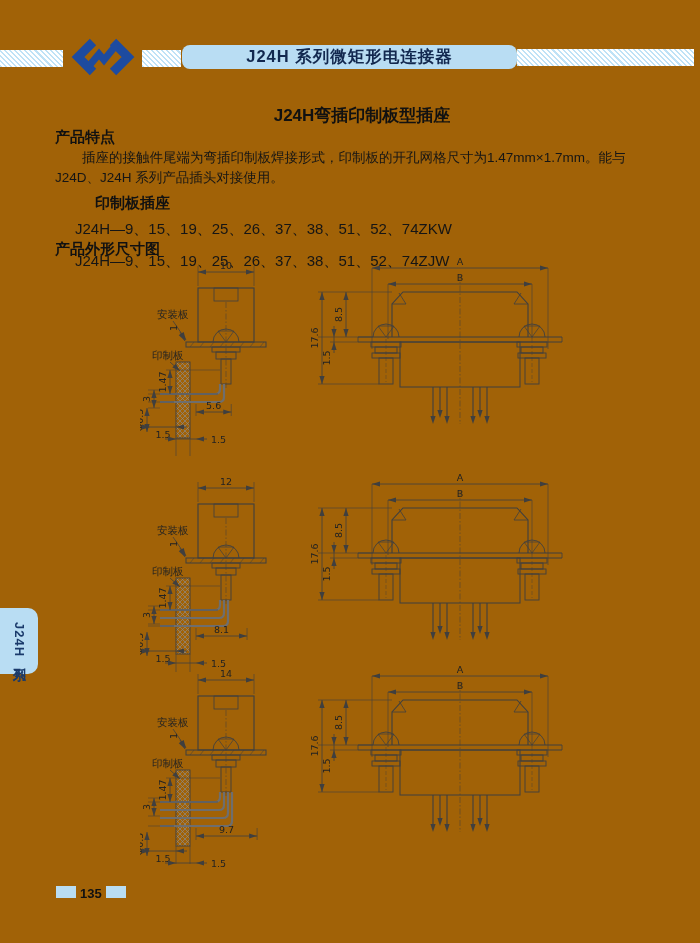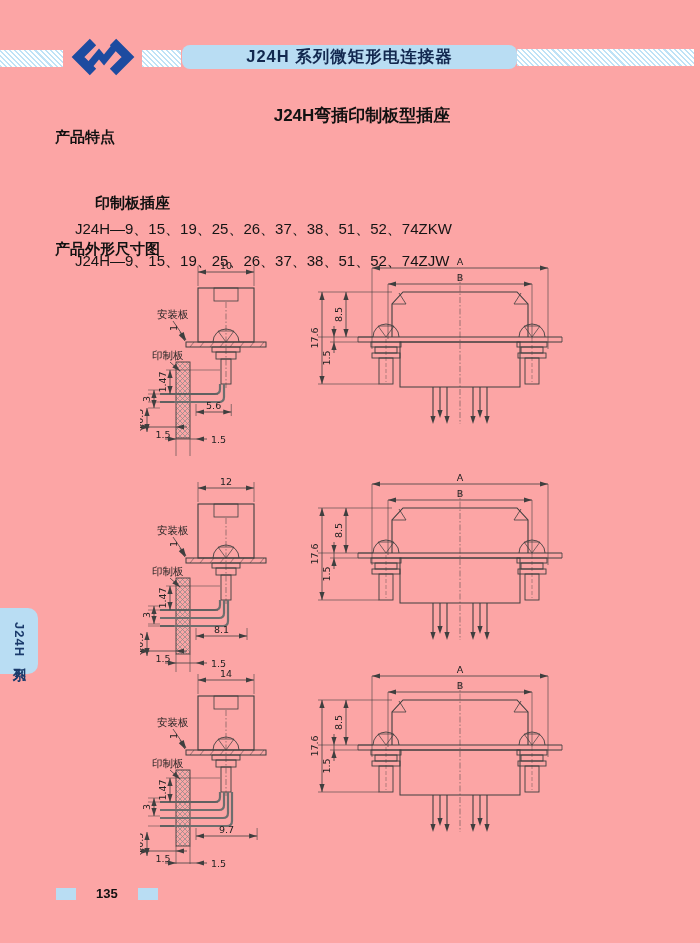--- a/index.html
+++ b/index.html
@@ -1,16 +1,16 @@
 <!DOCTYPE html>
 <html><head>
 <meta charset="utf-8">
 <style>
   html,body{margin:0;padding:0;background:#fff;}
-  .page{position:relative;width:700px;height:943px;background:#fca5a5;overflow:hidden;
+  .page{position:relative;width:700px;height:943px;background:#a16207;overflow:hidden;
         font-family:"Liberation Sans","DejaVu Sans",sans-serif;color:#1a1a1a;}
   .stripe{position:absolute;height:17px;
         background:repeating-linear-gradient(45deg,#bfe2f6 0,#bfe2f6 1.5px,#ffffff 1.5px,#ffffff 3.6px);}
   .s1{left:0;top:50px;width:63px;}
   .s2{left:142px;top:50px;width:39px;}
   .s3{left:517px;top:49px;width:177px;}
   .logo{position:absolute;left:70px;top:37px;}
   .banner{position:absolute;left:182px;top:45px;width:335px;height:24px;background:#b9ddf3;
         border-radius:8px;display:flex;align-items:center;justify-content:center;}
   .banner span{font-size:16.5px;font-weight:bold;color:#12284f;letter-spacing:1px;}
@@ -26,21 +26,21 @@
   .m1{top:220px;}
   .m2{top:252px;}
   .drow{position:absolute;left:140px;width:435px;height:215px;}
   #drow0{top:256px;}
   #drow1{top:472px;}
   #drow2{top:664px;text-align:right;}
   .side-tab{position:absolute;left:0;top:608px;width:38px;height:66px;background:#b9ddf3;
         border-radius:0 10px 10px 0;display:flex;align-items:center;justify-content:center;}
   .side-tab span{writing-mode:vertical-rl;text-orientation:mixed;font-size:13px;font-weight:bold;
         color:#1a3a6b;letter-spacing:1px;}
-  .footer{position:absolute;left:56px;top:886px;display:flex;align-items:center;gap:20px;}
+  .footer{position:absolute;left:56px;top:886px;display:flex;align-items:flex-start;gap:4px;}
   .sq{display:inline-block;width:20px;height:12px;background:#b9ddf3;}
   .pageno{font-size:13px;font-weight:bold;color:#111;}
 </style>
 </head>
 <body>
 
 <div class="page">
 
   <div class="stripe s1"></div>
 
@@ -56,20 +56,21 @@
 
   <div class="banner">
     <span>J24H 系列微矩形电连接器</span>
   </div>
 
   <div class="stripe s3"></div>
 
   <h1 class="title">J24H弯插印制板型插座</h1>
 
   <h2 class="h feat">产品特点</h2>
+  <p class="para">插座的接触件尾端为弯插印制板焊接形式，印制板的开孔网格尺寸为1.47mm×1.7mm。能与J24D、J24H 系列产品插头对接使用。</p>
 
   <h2 class="h pcb">印制板插座</h2>
   <div class="model m1">J24H—9、15、19、25、26、37、38、51、52、74ZKW</div>
   <div class="model m2">J24H—9、15、19、25、26、37、38、51、52、74ZJW</div>
 
   <h2 class="h dims">产品外形尺寸图</h2>
 
   <div class="drow" id="drow0"><svg viewBox="0 0 435 215" width="435" height="215">
         <defs>
           <pattern id="xh0" width="5" height="5" patternUnits="userSpaceOnUse">

